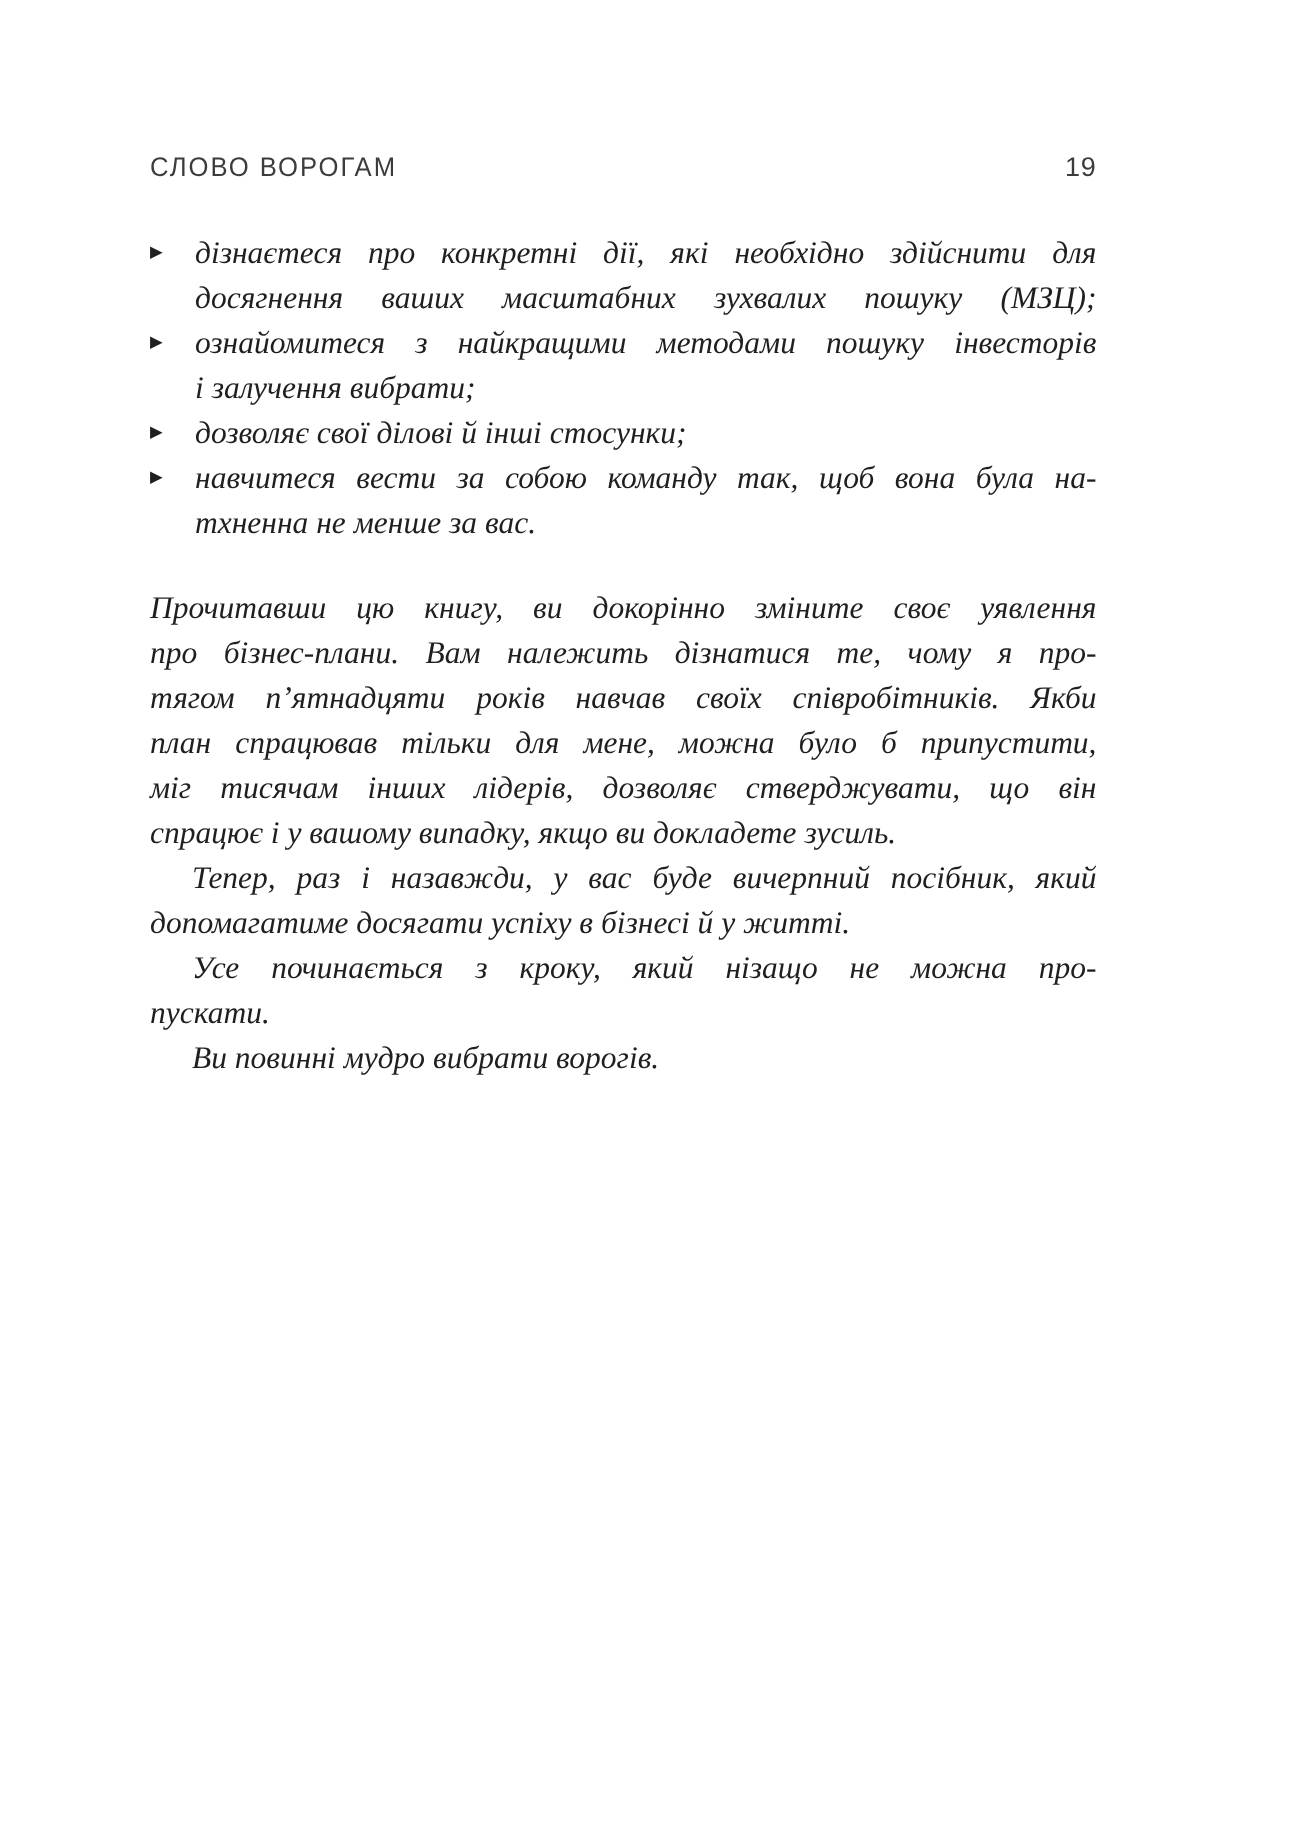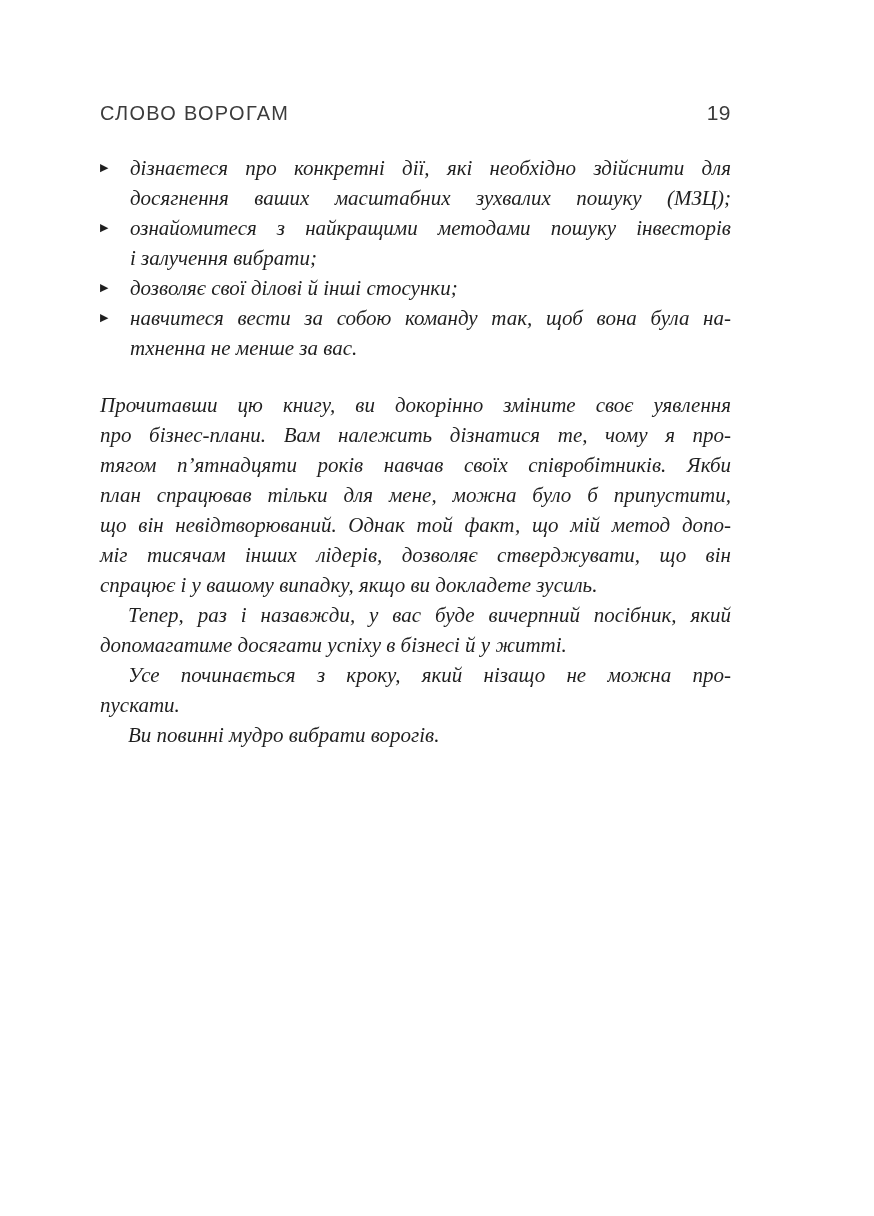--- a/index.html
+++ b/index.html
@@ -14,21 +14,21 @@
   
   .page-header {
     position: absolute;
     left: 100px;
     top: 101px;
     width: 631px;
     display: flex;
     justify-content: space-between;
     align-items: baseline;
     font-family: "Liberation Sans", sans-serif;
-    font-size: 21px;
+    font-size: 18px;
     color: #3c3c3c;
   }
   .running-title { letter-spacing: 1.4px; transform: scaleX(0.95); transform-origin: left center; }
   .page-number  { letter-spacing: 0.5px; }
 
   
   .page-body {
     position: absolute;
     left: 100px;
     top: 153px;
@@ -103,21 +103,20 @@
 
     </ul>
 
     <div class="paragraphs">
 
       <div class="para">
         <div class="ln j">Прочитавши цю книгу, ви докорінно зміните своє уявлення</div>
         <div class="ln j">про бізнес-плани. Вам належить дізнатися те, чому я про-</div>
         <div class="ln j">тягом п’ятнадцяти років навчав своїх співробітників. Якби</div>
         <div class="ln j">план спрацював тільки для мене, можна було б припустити,</div>
-        <div class="ln j">що він невідтворюваний. Однак той факт, що мій метод допо-</div>
         <div class="ln j">міг тисячам інших лідерів, дозволяє стверджувати, що він</div>
         <div class="ln">спрацює і у вашому випадку, якщо ви докладете зусиль.</div>
       </div>
 
       <div class="para indent">
         <div class="ln j">Тепер, раз і назавжди, у вас буде вичерпний посібник, який</div>
         <div class="ln">допомагатиме досягати успіху в бізнесі й у житті.</div>
       </div>
 
       <div class="para indent">

